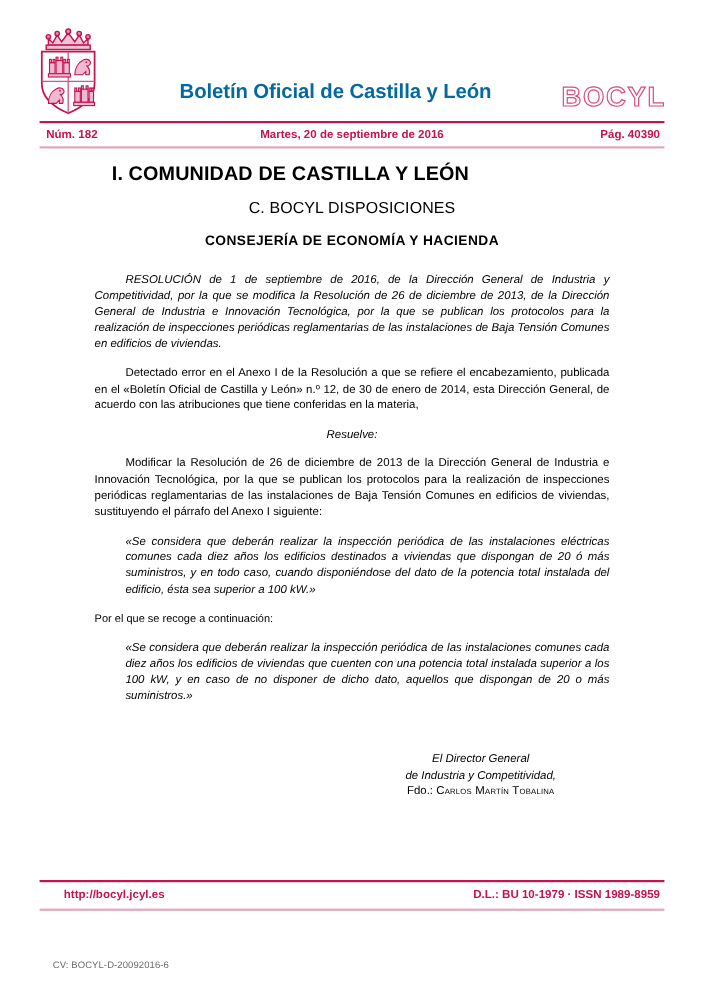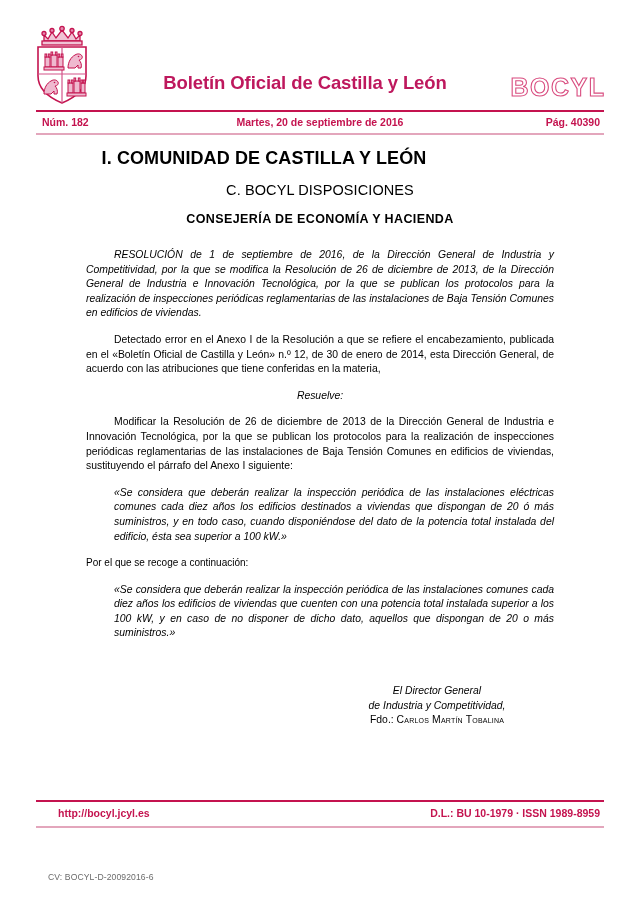--- a/index.html
+++ b/index.html
@@ -43,21 +43,21 @@
     height: 82px;
   }
   .masthead-title {
     position: absolute;
     left: 0;
     top: 48px;
     width: 640px;
     text-align: center;
     font-size: 18.5px;
     font-weight: bold;
-    color: #be185d;
+    color: #0369a1;
     letter-spacing: -0.1px;
     padding-right: 30px;
     box-sizing: border-box;
   }
   .bocyl-logo {
     position: absolute;
     right: 22px;
     top: 50px;
     width: 120px;
     height: 28px;

